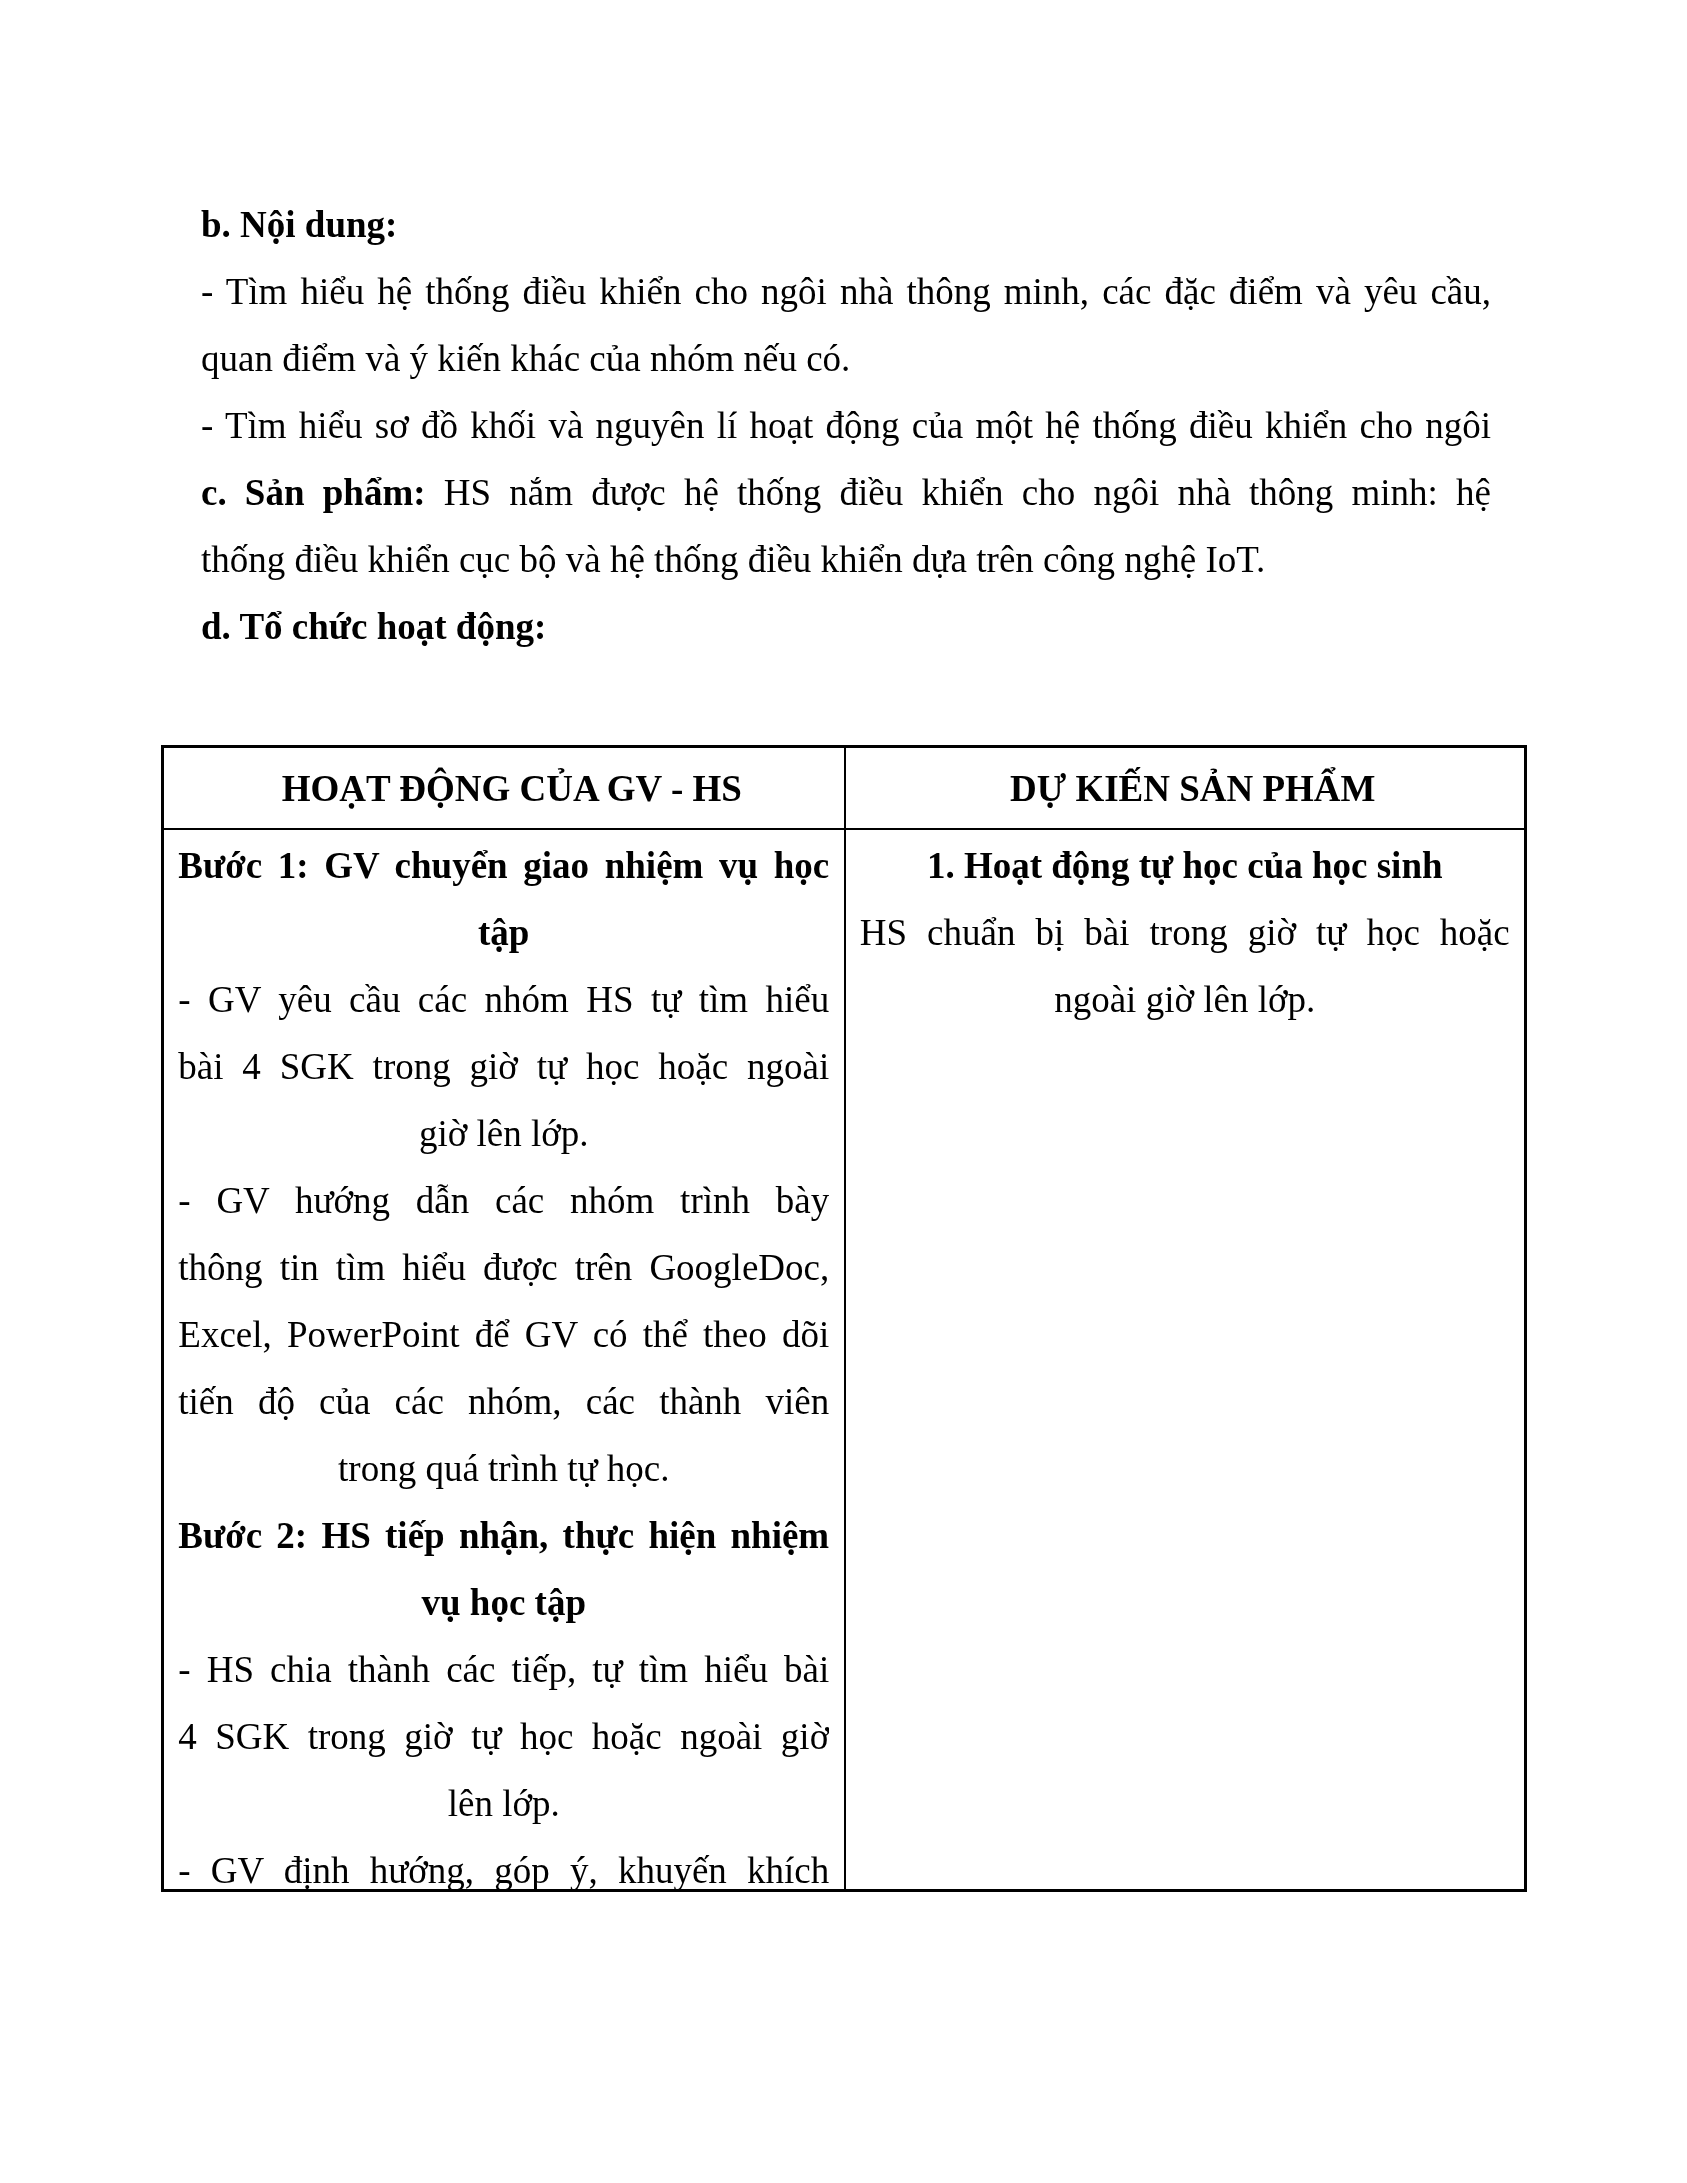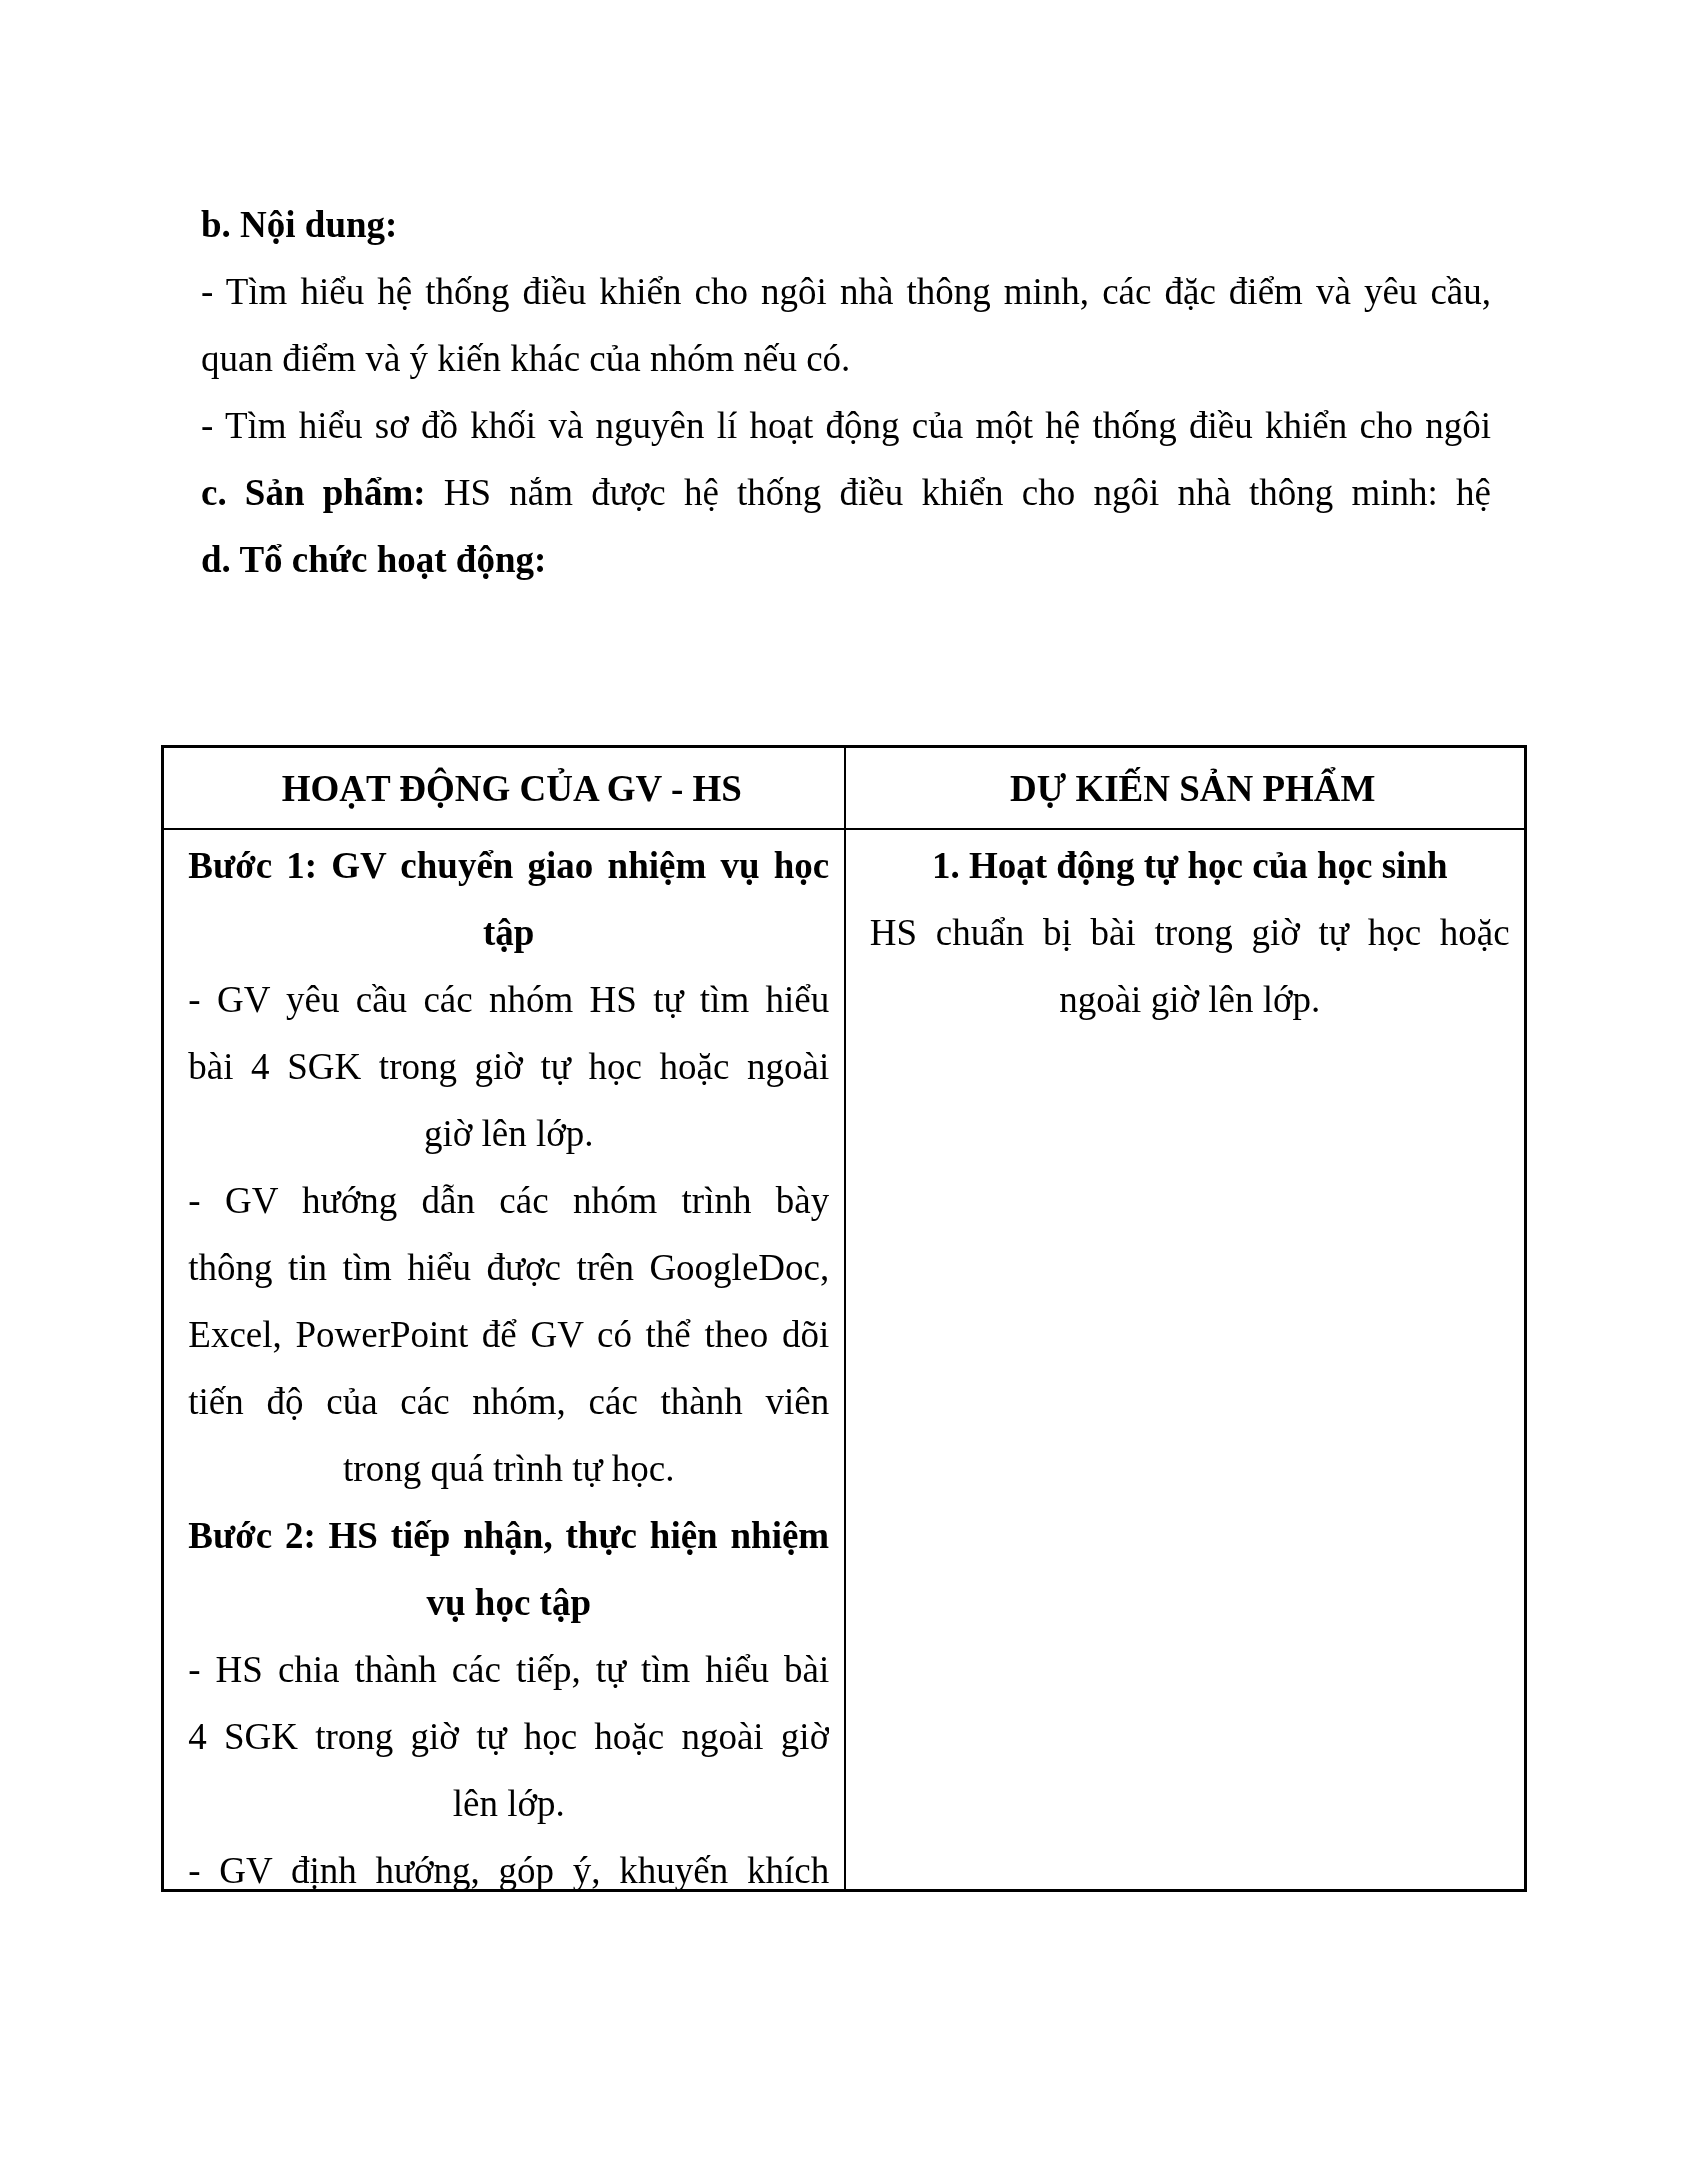--- a/index.html
+++ b/index.html
@@ -52,21 +52,21 @@
     font-weight: bold;
     font-size: 37px;
     text-align: center;
     vertical-align: middle;
     padding-left: 16px;
   }
   table.doc-table td {
     vertical-align: top;
     padding: 1.6px 14.3px 0 14.3px;
   }
-  .cell-clip { height: 1057px; overflow: hidden; margin-left: 10px; }
+  .cell-clip { height: 1057px; overflow: hidden; }
   .cell-clip .jline { height: 67px; line-height: 67px; text-align: center; }
 
   .page-number {
     position: absolute;
     left: 1350px;
     top: 2010px;
     width: 143px;
     text-align: right;
     font-family: "Liberation Sans", "DejaVu Sans", sans-serif;
     font-size: 27px;
@@ -77,20 +77,21 @@
 <body>
 
 <div class="page">
 
   <section class="intro">
       <div class="jline bold">b. Nội dung:</div>
       <div class="jline stretch">- Tìm hiểu hệ thống điều khiển cho ngôi nhà thông minh, các đặc điểm và yêu cầu,</div>
       <div class="jline">quan điểm và ý kiến khác của nhóm nếu có.</div>
       <div class="jline stretch">- Tìm hiểu sơ đồ khối và nguyên lí hoạt động của một hệ thống điều khiển cho ngôi</div>
       <div class="jline stretch"><span class="bold">c. Sản phẩm:</span><span> HS nắm được hệ thống điều khiển cho ngôi nhà thông minh: hệ</span></div>
+      <div class="jline">thống điều khiển cục bộ và hệ thống điều khiển dựa trên công nghệ IoT.</div>
       <div class="jline bold">d. Tổ chức hoạt động:</div>
     </section>
 
   <table class="doc-table">
     <colgroup>
       <col style="width:682px">
       <col>
     </colgroup>
     <thead>
       <tr>

